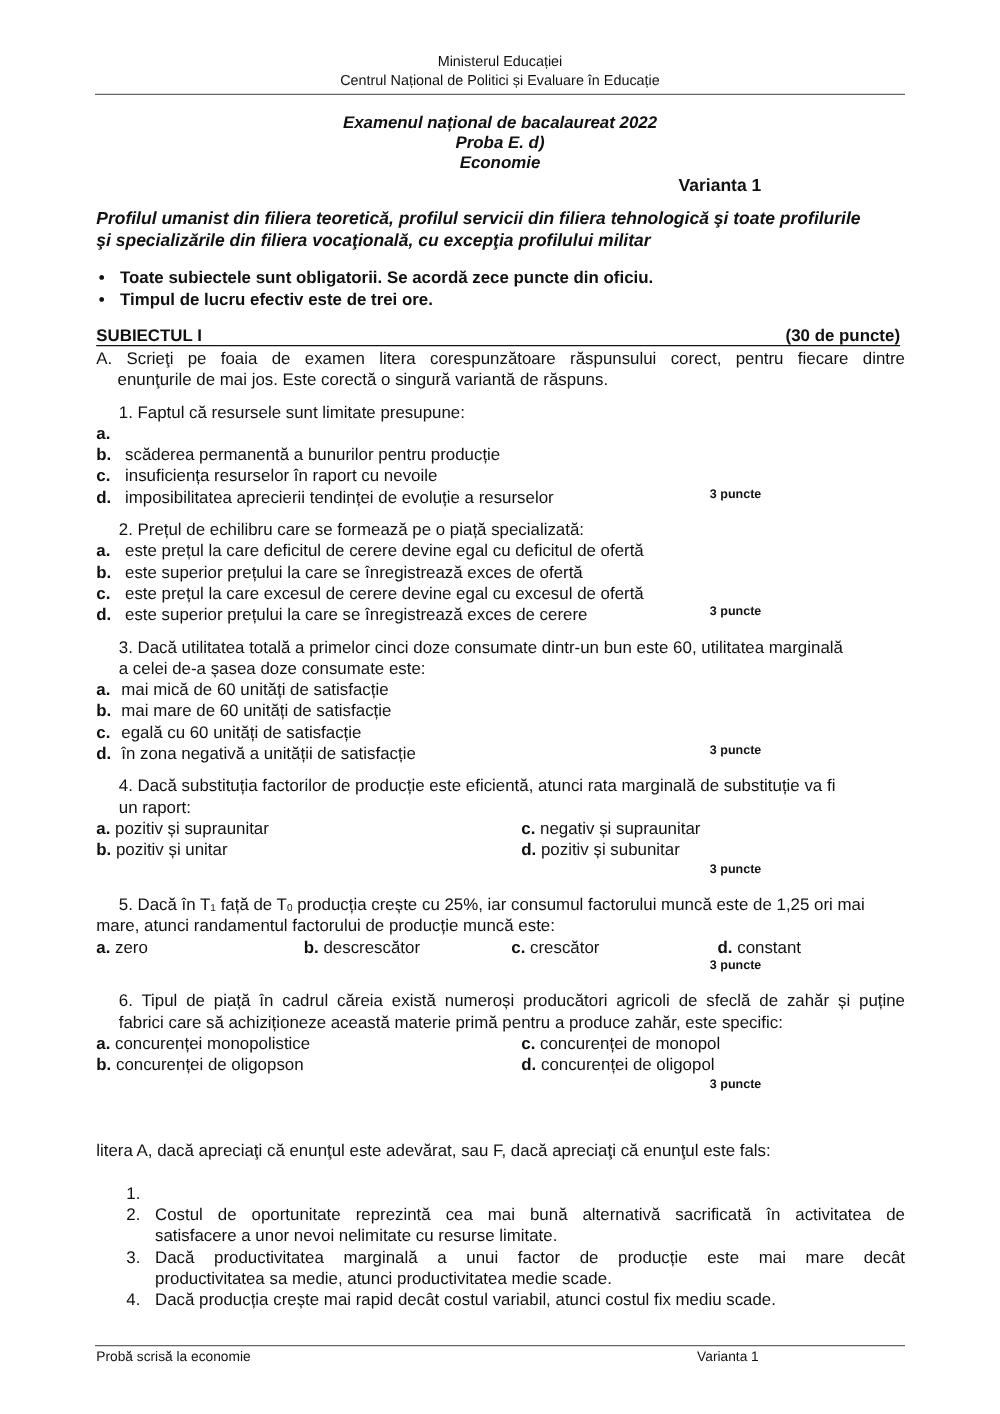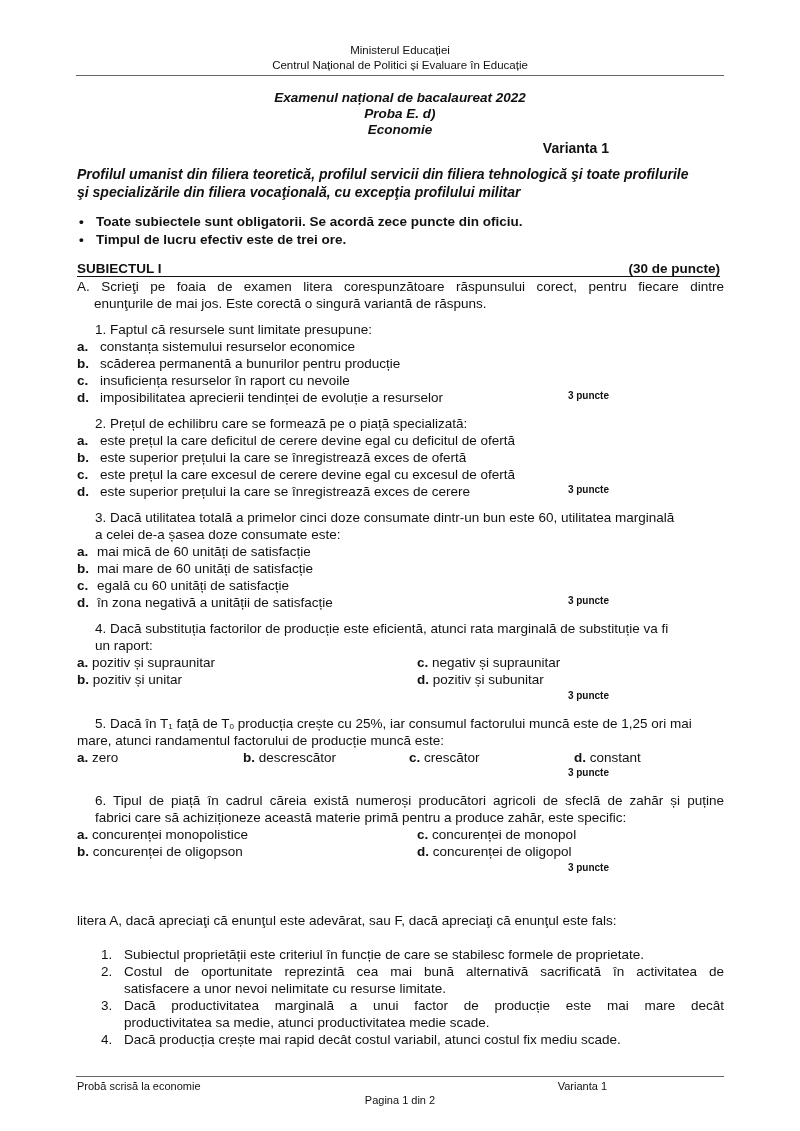--- a/index.html
+++ b/index.html
@@ -42,21 +42,20 @@
   <div class="ab b t" style="top:261px;left:77px;width:643px;border-bottom:1.5px solid #111;height:15px">
     <span>SUBIECTUL I</span>
     <span style="position:absolute;right:0;top:0">(30 de puncte)</span>
   </div>
 
   <div class="ab t just" style="top:279px;left:77px;width:647px">A. Scrieţi pe foaia de examen litera corespunzătoare răspunsului corect, pentru fiecare dintre</div>
   <div class="ab t" style="top:296px;left:94px">enunţurile de mai jos. Este corectă o singură variantă de răspuns.</div>
 
   <div class="ab t" style="top:322px;left:95px">1. Faptul că resursele sunt limitate presupune:</div>
   <div class="ab t b" style="top:339px;left:77px">a.</div>
-  <div class="ab t" style="top:339px;left:100px">constanța sistemului resurselor economice</div>
   <div class="ab t b" style="top:356px;left:77px">b.</div>
   <div class="ab t" style="top:356px;left:100px">scăderea permanentă a bunurilor pentru producție</div>
   <div class="ab t b" style="top:373px;left:77px">c.</div>
   <div class="ab t" style="top:373px;left:100px">insuficiența resurselor în raport cu nevoile</div>
   <div class="ab t b" style="top:390px;left:77px">d.</div>
   <div class="ab t" style="top:390px;left:100px">imposibilitatea aprecierii tendinței de evoluție a resurselor</div>
   <div class="ab pts" style="top:390px">3 puncte</div>
 
   <div class="ab t" style="top:416px;left:95px">2. Prețul de echilibru care se formează pe o piață specializată:</div>
   <div class="ab t b" style="top:433px;left:77px">a.</div>
@@ -101,30 +100,28 @@
   <div class="ab t" style="top:810px;left:95px">fabrici care să achiziționeze această materie primă pentru a produce zahăr, este specific:</div>
   <div class="ab t" style="top:827px;left:77px"><b>a.</b> <span>concurenței monopolistice</span></div>
   <div class="ab t" style="top:844px;left:77px"><b>b.</b> <span>concurenței de oligopson</span></div>
   <div class="ab t" style="top:827px;left:417px"><b>c.</b> <span>concurenței de monopol</span></div>
   <div class="ab t" style="top:844px;left:417px"><b>d.</b> <span>concurenței de oligopol</span></div>
   <div class="ab pts" style="top:862px">3 puncte</div>
 
   <div class="ab t" style="top:913px;left:77px">litera A, dacă apreciaţi că enunţul este adevărat, sau F, dacă apreciaţi că enunţul este fals:</div>
 
   <div class="ab t" style="top:947px;left:101px">1.</div>
-  <div class="ab t" style="top:947px;left:124px">Subiectul proprietății este criteriul în funcție de care se stabilesc formele de proprietate.</div>
 
   <div class="ab t" style="top:964px;left:101px">2.</div>
   <div class="ab t just" style="top:964px;left:124px;width:600px">Costul de oportunitate reprezintă cea mai bună alternativă sacrificată în activitatea de</div>
   <div class="ab t" style="top:981px;left:124px">satisfacere a unor nevoi nelimitate cu resurse limitate.</div>
 
   <div class="ab t" style="top:998px;left:101px">3.</div>
   <div class="ab t just" style="top:998px;left:124px;width:600px">Dacă productivitatea marginală a unui factor de producție este mai mare decât</div>
   <div class="ab t" style="top:1015px;left:124px">productivitatea sa medie, atunci productivitatea medie scade.</div>
 
   <div class="ab t" style="top:1032px;left:101px">4.</div>
   <div class="ab t" style="top:1032px;left:124px">Dacă producția crește mai rapid decât costul variabil, atunci costul fix mediu scade.</div>
 
   <div class="hrline" style="top:1076px"></div>
   <div class="ab foot" style="top:1080px;left:77px">Probă scrisă la economie</div>
   <div class="ab foot" style="top:1080px;right:80px">Varianta 1</div>
-  <div class="ab foot" style="top:1094px;left:0;width:800px;text-align:center">Pagina 1 din 2</div>
 </div>
 
 </body></html>

